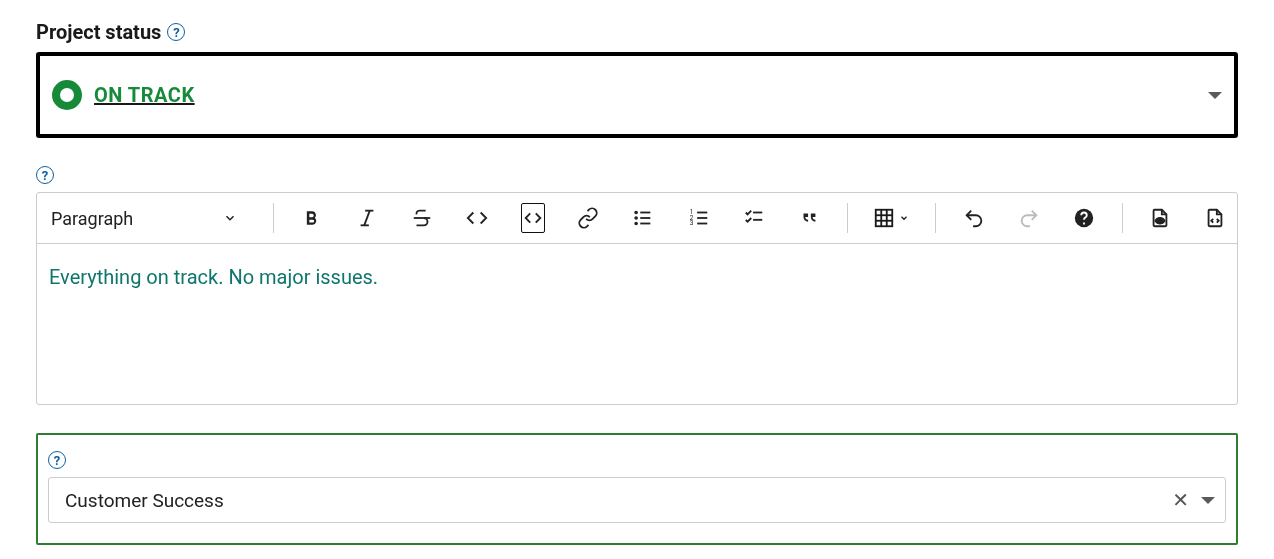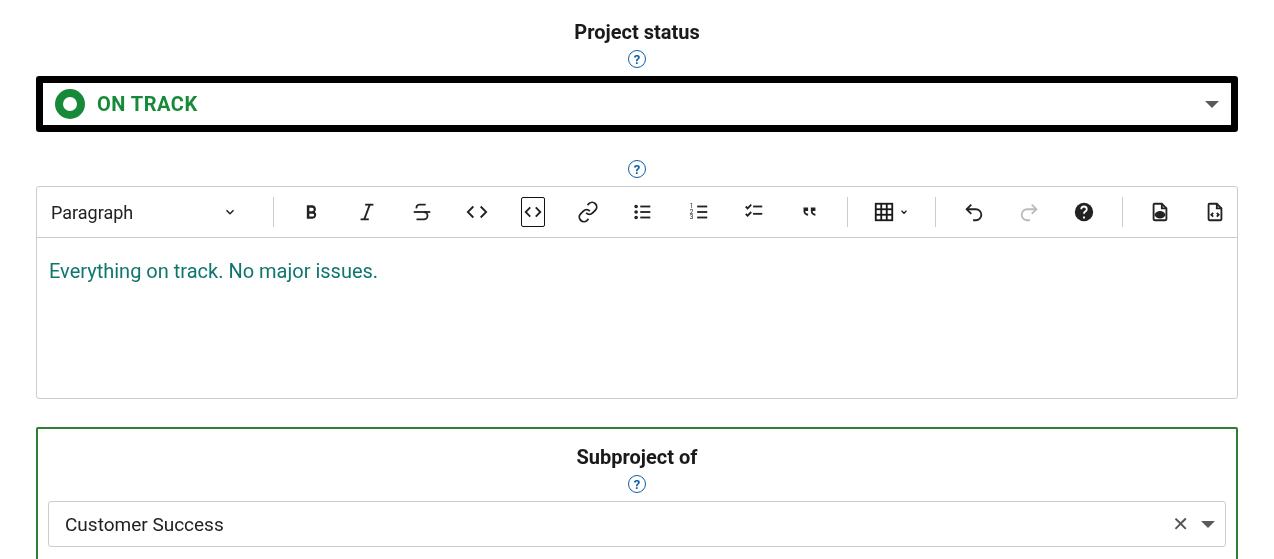--- a/index.html
+++ b/index.html
@@ -13,43 +13,43 @@
     }
     .field-group { margin-bottom: 28px; }
     .field-label {
       font-size: 20px;
       font-weight: 700;
       color: #1a1a1a;
       display: flex;
       align-items: center;
       gap: 6px;
       margin-bottom: 8px;
-      flex-direction: column;
     }
     .help-icon {
       width: 18px; height: 18px;
       border: 1.5px solid #0d5fa6;
       border-radius: 50%;
       display: inline-flex;
       align-items: center;
       justify-content: center;
       color: #0d5fa6;
       font-size: 13px;
       font-weight: 700;
       cursor: pointer;
     }
     .status-select {
-      border: 7px solid #000000;
+      border: 4px solid #000000;
       border-radius: 3px;
-      padding: 6px 12px;
+      padding: 24px 12px;
       display: flex;
       align-items: center;
       justify-content: space-between;
       cursor: pointer;
       min-height: 48px;
+      text-decoration: underline;
     }
     .status-left { display: flex; align-items: center; gap: 12px; }
     .status-dot {
       width: 30px; height: 30px;
       background: #178a3a;
       border-radius: 50%;
       position: relative;
       display: flex; align-items: center; justify-content: center;
     }
     .status-dot::after {
@@ -317,21 +317,20 @@
       </span>
     </div>
     <div class="editor-content">
       <span>Everything on track. No major issues.</span>
     </div>
   </div>
 </div>
 
 <div class="highlight-box">
   <div class="field-label">
-    <span>Subproject of</span>
     <span class="help-icon">?</span>
   </div>
   <div class="combo">
     <span class="combo-value">Customer Success</span>
     <div class="combo-end">
       <span class="clear-x">✕</span>
       <span class="caret-down"></span>
     </div>
   </div>
 </div>

